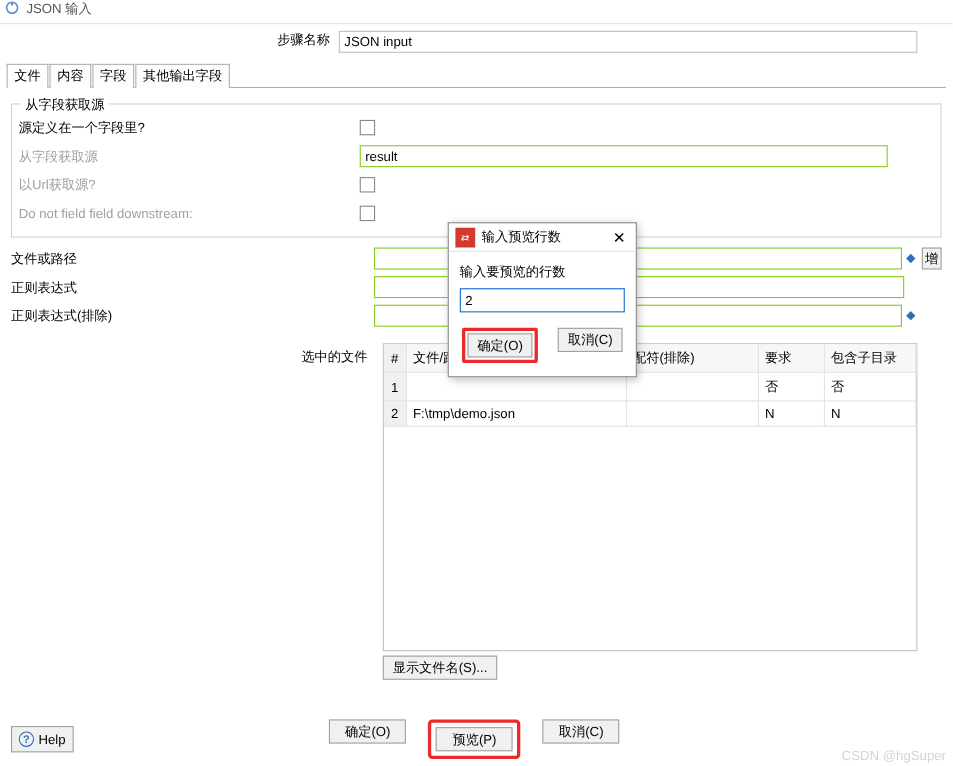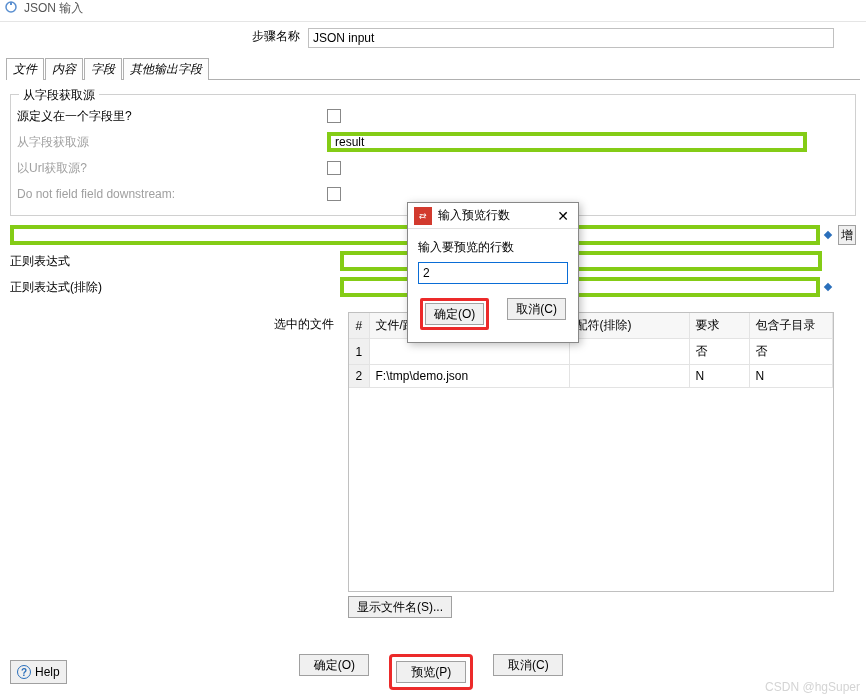--- a/index.html
+++ b/index.html
@@ -8,32 +8,32 @@
 .titlebar { height: 22px; border-bottom: 1px solid #e5e5e5; display: flex; align-items: flex-start; padding: 0 4px; color: #555; }
 .titlebar .app-icon { width: 14px; height: 14px; margin-right: 6px; display: inline-flex; align-items: center; justify-content: center; }
 
 .step-row { display: flex; align-items: flex-start; height: 28px; margin: 6px 0 2px 0; padding: 0 8px; }
 .step-row .lbl { width: 300px; text-align: right; padding-right: 8px; }
 .step-row input { flex: 1; height: 20px; border: 1px solid #c0c0c0; padding: 0 4px; margin-right: 24px; }
 
 .tabs { margin: 2px 6px 0 6px; border-bottom: 1px solid #b0b0b0; display: flex; }
 .tab { padding: 2px 6px; border: 1px solid #b0b0b0; border-bottom: none; margin-right: 1px; margin-bottom: -1px; background: #fdfdfd; cursor: default; }
 .tab.active { background: #fff; }
-.tab.shaped { position: relative; font-style: italic; }
+.tab.shaped { position: relative; }
 
 .content { padding: 6px 10px 0 10px; position: relative; }
 
 .group { border: 1px solid #d0d0d0; padding: 10px 6px 6px 6px; margin-top: 8px; position: relative; }
 .group-title { position: absolute; top: -8px; left: 8px; background: #fff; padding: 0 4px; font-size: 12px; }
 
 .form-row { display: flex; align-items: center; height: 22px; margin-bottom: 4px; }
 .form-row .flabel { width: 310px; text-align: left; padding-right: 6px; color: #000; }
 .form-row .flabel.dim { color: #a0a0a0; }
 .form-row .cbox { width: 14px; height: 14px; border: 1px solid #888; }
-.form-row .txt { flex: 1; height: 20px; border: 4px solid #84cc16; padding: 0 4px; background: #fff; }
+.form-row .txt { flex: 1; height: 20px; border: 1px solid #84cc16; padding: 0 4px; background: #fff; }
 .form-row .diamond { width: 12px; height: 20px; display: flex; align-items: center; justify-content: center; margin-left: 2px; }
 .diamond svg { width: 10px; height: 10px; }
 .form-row .addbtn { margin-left: 4px; height: 20px; width: 18px; border: 1px solid #a0a0a0; background: #f0f0f0; text-align: center; line-height: 18px; }
 
 .table-wrap { border: 1px solid #c0c0c0; margin-left: 338px; margin-right: 22px; height: 280px; background: #fff; position: relative; }
 .table-wrap table { width: 100%; border-collapse: collapse; }
 .table-wrap th, .table-wrap td { border-right: 1px solid #e3e3e3; border-bottom: 1px solid #e3e3e3; padding: 4px 6px; text-align: left; height: 22px; }
 .table-wrap th { background: #f7f7f7; font-weight: normal; }
 .table-wrap .hash { width: 20px; background: #f0f0f0; text-align: center; }
 .table-wrap .col-file { width: 200px; }
@@ -110,20 +110,21 @@
       <div class="cbox"></div>
     </div>
     <div class="form-row">
       <div class="flabel dim">Do not field field downstream:</div>
       <div class="cbox"></div>
     </div>
   </div>
 
   <div style="height:8px"></div>
   <div class="form-row">
+    <div class="flabel" style="width:330px">文件或路径</div>
     <input class="txt" style="">
     <div class="diamond">
         <svg viewBox="0 0 10 10">
           <rect x="2" y="2" width="6" height="6" transform="rotate(45 5 5)" fill="#2a6fbb"></rect>
         </svg>
       </div>
     <div class="addbtn">增</div>
   </div>
   <div class="form-row">
     <div class="flabel" style="width:330px">正则表达式</div>

